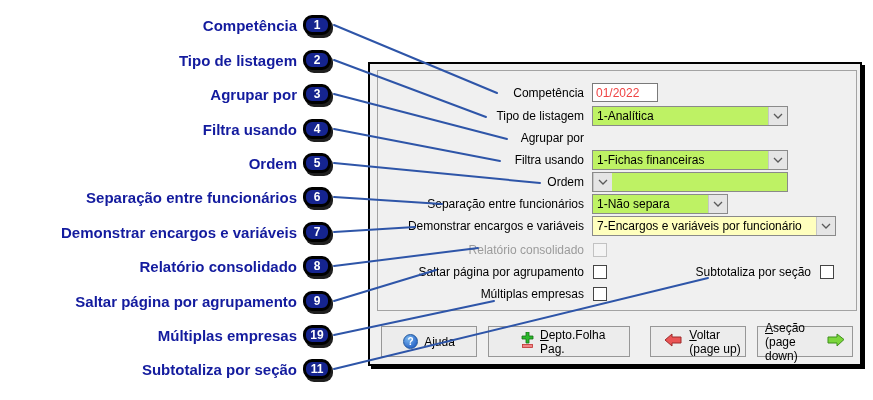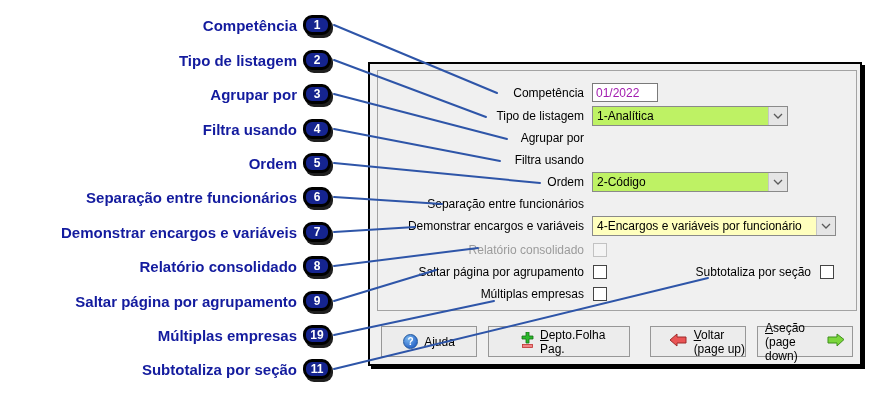--- a/index.html
+++ b/index.html
@@ -22,40 +22,40 @@
             background:#f0f0f0; border:2px solid #000; box-shadow:3px 3px 0 #000; }
   .groupbox { position:absolute; left:7px; top:6px; width:480px; height:241px;
               border:1px solid #a3a3a3; }
   .flabel { position:absolute; right:276px; text-align:right; white-space:nowrap;
             font-size:12px; color:#000; line-height:20px; }
   .flabel.disabled { color:#9b9b9b; }
   .sub-label { position:absolute; right:49px; text-align:right; white-space:nowrap;
                font-size:12px; color:#000; line-height:20px; }
   .tin { position:absolute; left:222px; width:66px; height:19px; border:1px solid #7a7a7a;
          background:#fff; font-family:"Liberation Sans",sans-serif; font-size:12px;
-         padding:0 3px; color:#a21caf; }
+         padding:0 3px; color:#ef4444; }
   .select { position:absolute; left:222px; height:20px; background:#bef264;
             border:1px solid #8a8a8a; display:flex; align-items:center; }
   .sel-text { flex:1; font-size:12px; padding:0 4px; white-space:nowrap; overflow:hidden; }
   .sel-btn { width:19px; height:100%; background:#e5e5e5; border-left:1px solid #c6c6c6;
              display:flex; align-items:center; justify-content:center; flex:0 0 auto; }
   .select.yellow { background:#ffffbe; }
   .w196{width:196px} .w136{width:136px} .w244{width:244px}
   .t1{top:19px}.t2{top:42px}.t3{top:64px}.t4{top:86px}.t5{top:108px}
   .t6{top:130px}.t7{top:152px}.t8{top:176px}.t9{top:198px}.t10{top:220px}
   .cbx { position:absolute; width:14px; height:14px; background:#fff; border:1px solid #444; }
   .cbx.disabled { border-color:#c2c2c2; background:#f4f4f4; }
 
   
   .btn { position:absolute; top:262px; height:31px; background:#ececec; border:1px solid #979797;
          display:flex; align-items:center; justify-content:center; gap:6px;
          font-size:12px; color:#000; cursor:default; }
   .btn-ajuda { left:11px; width:96px; }
   .btn-depto { left:118px; width:142px;padding-left:32px; }
-  .btn-voltar { left:280px; width:96px; justify-content:flex-end; padding-left:9px; }
+  .btn-voltar { left:280px; width:96px; justify-content:center; padding-left:9px; }
   .btn-avancar { left:387px; width:96px; justify-content:space-between; padding:0 7px; }
   .btn2 { text-align:left; line-height:14px; }
   .help-icon { width:15px; height:15px; border-radius:50%;
                background:radial-gradient(circle at 35% 30%, #7db9f0, #2a66c8 75%);
                border:1px solid #23589c; color:#fff; font-size:10px; font-weight:bold;
                display:inline-flex; align-items:center; justify-content:center; flex:0 0 auto; }
   u { text-decoration:underline; }
 
   
   .lines-overlay { position:absolute; left:0; top:0; width:873px; height:400px;
@@ -123,36 +123,51 @@
       <span class="sel-btn">
         <svg width="10" height="6" viewBox="0 0 10 6">
             <path d="M1 1 L5 5 L9 1" fill="none" stroke="#5a5a5a" stroke-width="1.3"></path>
           </svg>
       </span>
     </div>
 
     <span class="flabel t3">Agrupar por</span>
 
     <span class="flabel t4">Filtra usando</span>
+    <div class="select w196 t4">
+      <span class="sel-text">1-Fichas financeiras</span>
+      <span class="sel-btn">
+        <svg width="10" height="6" viewBox="0 0 10 6">
+            <path d="M1 1 L5 5 L9 1" fill="none" stroke="#5a5a5a" stroke-width="1.3"></path>
+          </svg>
+      </span>
+    </div>
 
     <span class="flabel t5">Ordem</span>
     <div class="select w196 t5">
-      <span class="sel-text">2-Código</span>
       <span class="sel-btn">
         <svg width="10" height="6" viewBox="0 0 10 6">
             <path d="M1 1 L5 5 L9 1" fill="none" stroke="#5a5a5a" stroke-width="1.3"></path>
           </svg>
       </span>
     </div>
 
     <span class="flabel t6">Separação entre funcionários</span>
+    <div class="select w136 t6">
+      <span class="sel-text">1-Não separa</span>
+      <span class="sel-btn">
+        <svg width="10" height="6" viewBox="0 0 10 6">
+            <path d="M1 1 L5 5 L9 1" fill="none" stroke="#5a5a5a" stroke-width="1.3"></path>
+          </svg>
+      </span>
+    </div>
 
     <span class="flabel t7">Demonstrar encargos e variáveis</span>
     <div class="select yellow w244 t7">
-      <span class="sel-text">4-Encargos e variáveis por funcionário</span>
+      <span class="sel-text">7-Encargos e variáveis por funcionário</span>
       <span class="sel-btn">
         <svg width="10" height="6" viewBox="0 0 10 6">
             <path d="M1 1 L5 5 L9 1" fill="none" stroke="#5a5a5a" stroke-width="1.3"></path>
           </svg>
       </span>
     </div>
 
     <span class="flabel disabled t8">Relatório consolidado</span>
     <span class="cbx disabled t8" style="left:223px; top:179px;"></span>
 

